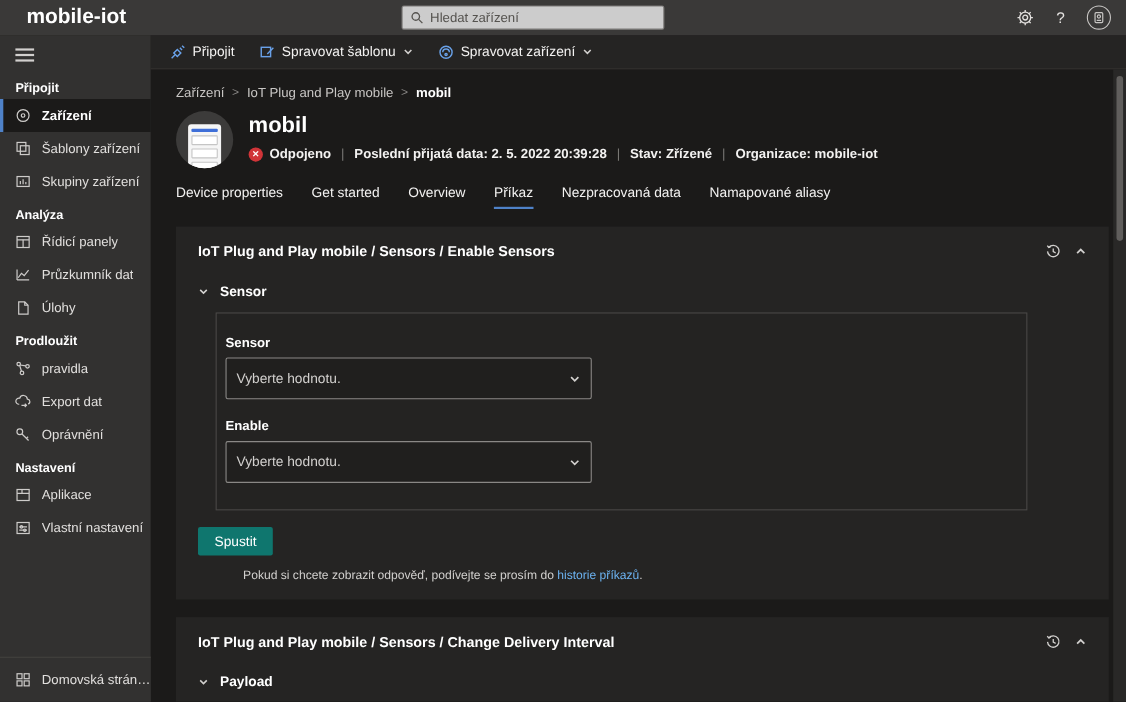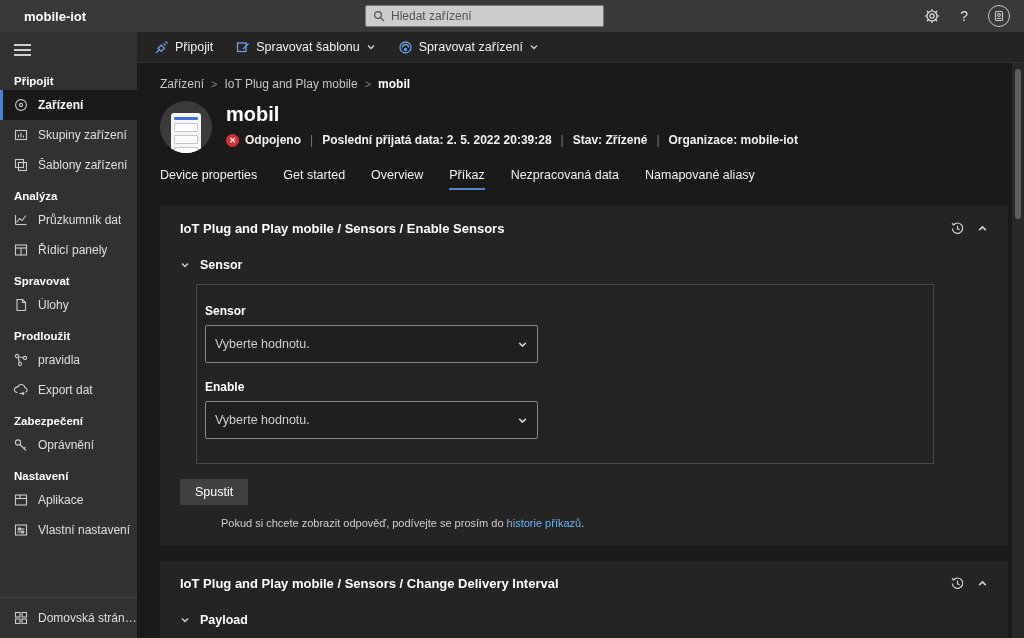--- a/index.html
+++ b/index.html
@@ -2,21 +2,21 @@
 <html><head>
 <meta charset="utf-8">
 <style>
   * { margin:0; padding:0; box-sizing:border-box; }
   html,body { width:1024px; height:638px; overflow:hidden; }
   body { font-family:"Liberation Sans", sans-serif; background:#1b1a19; color:#f3f2f1; position:relative; }
   svg { display:block; }
 
   
   .topbar { position:absolute; left:0; top:0; width:1024px; height:32px; background:#3a3938; display:flex; align-items:center; z-index:30; }
-  .app-title { margin-left:24px; font-size:13px; font-weight:bold; color:#ffffff; }
+  .app-title { margin-left:24px; font-size:19px; font-weight:bold; color:#ffffff; }
   .search-box { position:absolute; left:365px; top:5px; width:239px; height:22px; background:#cccccc; border:1px solid #7a7876; border-radius:2px; display:flex; align-items:center; padding:0 7px; }
   .search-box input { border:none; outline:none; background:transparent; font-family:"Liberation Sans",sans-serif; font-size:12px; color:#3b3a39; width:100%; margin-left:6px; }
   .search-box input::placeholder { color:#55534f; }
   .topbar-right { position:absolute; right:14px; top:0; height:32px; display:flex; align-items:center; gap:20px; }
   .tb-icon { color:#e3e1df; cursor:pointer; }
   .help-glyph { font-size:14px; color:#e3e1df; font-weight:400; }
   .avatar-ring { width:22px; height:22px; border:1px solid #c8c6c4; border-radius:50%; display:flex; align-items:center; justify-content:center; }
 
   
   .sidebar { position:absolute; left:0; top:32px; width:137px; bottom:0; background:#323130; z-index:20; }
@@ -69,21 +69,21 @@
   .card-actions { display:flex; align-items:center; gap:12px; color:#d2d0ce; }
   .icon-btn { cursor:pointer; }
   .collapse-row { display:flex; align-items:center; gap:10px; margin-top:22px; cursor:pointer; }
   .collapse-row .label { font-size:12.5px; font-weight:bold; color:#ffffff; }
   .panel { margin:12px 0 0 16px; width:738px; border:1px solid #4a4846; padding:11px 0 24px 8px; background:#242322; }
   .field { margin-top:8px; }
   .field + .field { margin-top:17px; }
   .field-label { font-size:12px; font-weight:bold; color:#ffffff; margin-bottom:7px; }
   .dropdown { width:333px; height:23px; border:1px solid #8a8886; background:#201f1e; border-radius:2px; display:flex; align-items:center; justify-content:space-between; padding:18px 9px; cursor:pointer; }
   .dropdown .dd-text { font-size:12.5px; color:#d2d0ce; }
-  .run-btn { display:inline-block; margin-top:15px; background:#404040; color:#ffffff; border:none; font-family:"Liberation Sans",sans-serif; font-size:12.5px; padding:6px 15px; border-radius:2px; cursor:pointer; }
+  .run-btn { display:inline-block; margin-top:15px; background:#0f766e; color:#ffffff; border:none; font-family:"Liberation Sans",sans-serif; font-size:12.5px; padding:6px 15px; border-radius:2px; cursor:pointer; }
   .hint { margin-top:12px; font-size:11px; color:#d2d0ce;padding-left:41px; }
   .hint a { color:#6cb2f0; text-decoration:none; cursor:pointer; }
 
   
   .scrollbar { position:absolute; right:0; top:31px; bottom:0; width:12px; background:#292827; }
   .scroll-thumb { position:absolute; top:6px; left:3px; width:6px; height:150px; background:#605e5c; border-radius:3px; }
 </style>
 </head>
 <body>
 
@@ -137,61 +137,60 @@
         <svg width="16" height="16" viewBox="0 0 16 16">
           <circle cx="8" cy="8" r="5.4"></circle>
           <circle cx="8" cy="8" r="1.6"></circle>
         </svg>
       </span>
     <span class="nav-label">Zařízení</span>
   </div>
   <div class="nav-item">
     <span class="nav-ic">
         <svg width="16" height="16" viewBox="0 0 16 16">
+          <rect x="2.5" y="2.5" width="8" height="8"></rect>
+          <rect x="5.5" y="5.5" width="8" height="8"></rect>
+        </svg>
+      </span>
+    <span class="nav-label">Šablony zařízení</span>
+  </div>
+  <div class="nav-item">
+    <span class="nav-ic">
+        <svg width="16" height="16" viewBox="0 0 16 16">
           <rect x="2.5" y="3.5" width="11" height="9"></rect>
           <line x1="5.5" y1="10.5" x2="5.5" y2="7.5"></line>
           <line x1="8" y1="10.5" x2="8" y2="6"></line>
           <line x1="10.5" y1="10.5" x2="10.5" y2="8.5"></line>
         </svg>
       </span>
     <span class="nav-label">Skupiny zařízení</span>
   </div>
-  <div class="nav-item">
-    <span class="nav-ic">
-        <svg width="16" height="16" viewBox="0 0 16 16">
-          <rect x="2.5" y="2.5" width="8" height="8"></rect>
-          <rect x="5.5" y="5.5" width="8" height="8"></rect>
-        </svg>
-      </span>
-    <span class="nav-label">Šablony zařízení</span>
-  </div>
 
   <div class="nav-header">Analýza</div>
+  <div class="nav-item">
+    <span class="nav-ic">
+        <svg width="16" height="16" viewBox="0 0 16 16">
+          <rect x="2.5" y="3" width="11" height="10"></rect>
+          <line x1="2.5" y1="6" x2="13.5" y2="6"></line>
+          <line x1="8" y1="6" x2="8" y2="13"></line>
+        </svg>
+      </span>
+    <span class="nav-label">Řídicí panely</span>
+  </div>
   <div class="nav-item">
     <span class="nav-ic">
         <svg width="16" height="16" viewBox="0 0 16 16">
           <polyline points="2.5,12.5 2.5,3"></polyline>
           <polyline points="2.5,12.5 13.5,12.5"></polyline>
           <polyline points="3.5,10.5 6.5,6.5 9,8.5 13,3.5"></polyline>
         </svg>
       </span>
     <span class="nav-label">Průzkumník dat</span>
   </div>
-  <div class="nav-item">
-    <span class="nav-ic">
-        <svg width="16" height="16" viewBox="0 0 16 16">
-          <rect x="2.5" y="3" width="11" height="10"></rect>
-          <line x1="2.5" y1="6" x2="13.5" y2="6"></line>
-          <line x1="8" y1="6" x2="8" y2="13"></line>
-        </svg>
-      </span>
-    <span class="nav-label">Řídicí panely</span>
-  </div>
-
-  <div class="nav-header">Spravovat</div>
+
   <div class="nav-item">
     <span class="nav-ic">
         <svg width="16" height="16" viewBox="0 0 16 16">
           <path d="M4,2.5 h5.5 l3,3 v8 h-8.5 z"></path>
           <path d="M9.5,2.5 v3 h3"></path>
         </svg>
       </span>
     <span class="nav-label">Úlohy</span>
   </div>
 
@@ -212,21 +211,20 @@
     <span class="nav-ic">
         <svg width="16" height="16" viewBox="0 0 16 16">
           <path d="M4.5,10.5 a2.8,2.8 0 1 1 0.4,-5.5 a3.6,3.6 0 0 1 7,0.8 a2.3,2.3 0 0 1 0.6,4.5"></path>
           <line x1="6.5" y1="11.5" x2="11" y2="11.5"></line>
           <polyline points="9.5,10 11,11.5 9.5,13"></polyline>
         </svg>
       </span>
     <span class="nav-label">Export dat</span>
   </div>
 
-  <div class="nav-header">Zabezpečení</div>
   <div class="nav-item">
     <span class="nav-ic">
         <svg width="16" height="16" viewBox="0 0 16 16">
           <circle cx="5" cy="5.5" r="2.6"></circle>
           <line x1="7" y1="7.5" x2="13" y2="13.5"></line>
           <line x1="11" y1="11.5" x2="12.5" y2="10"></line>
         </svg>
       </span>
     <span class="nav-label">Oprávnění</span>
   </div>

